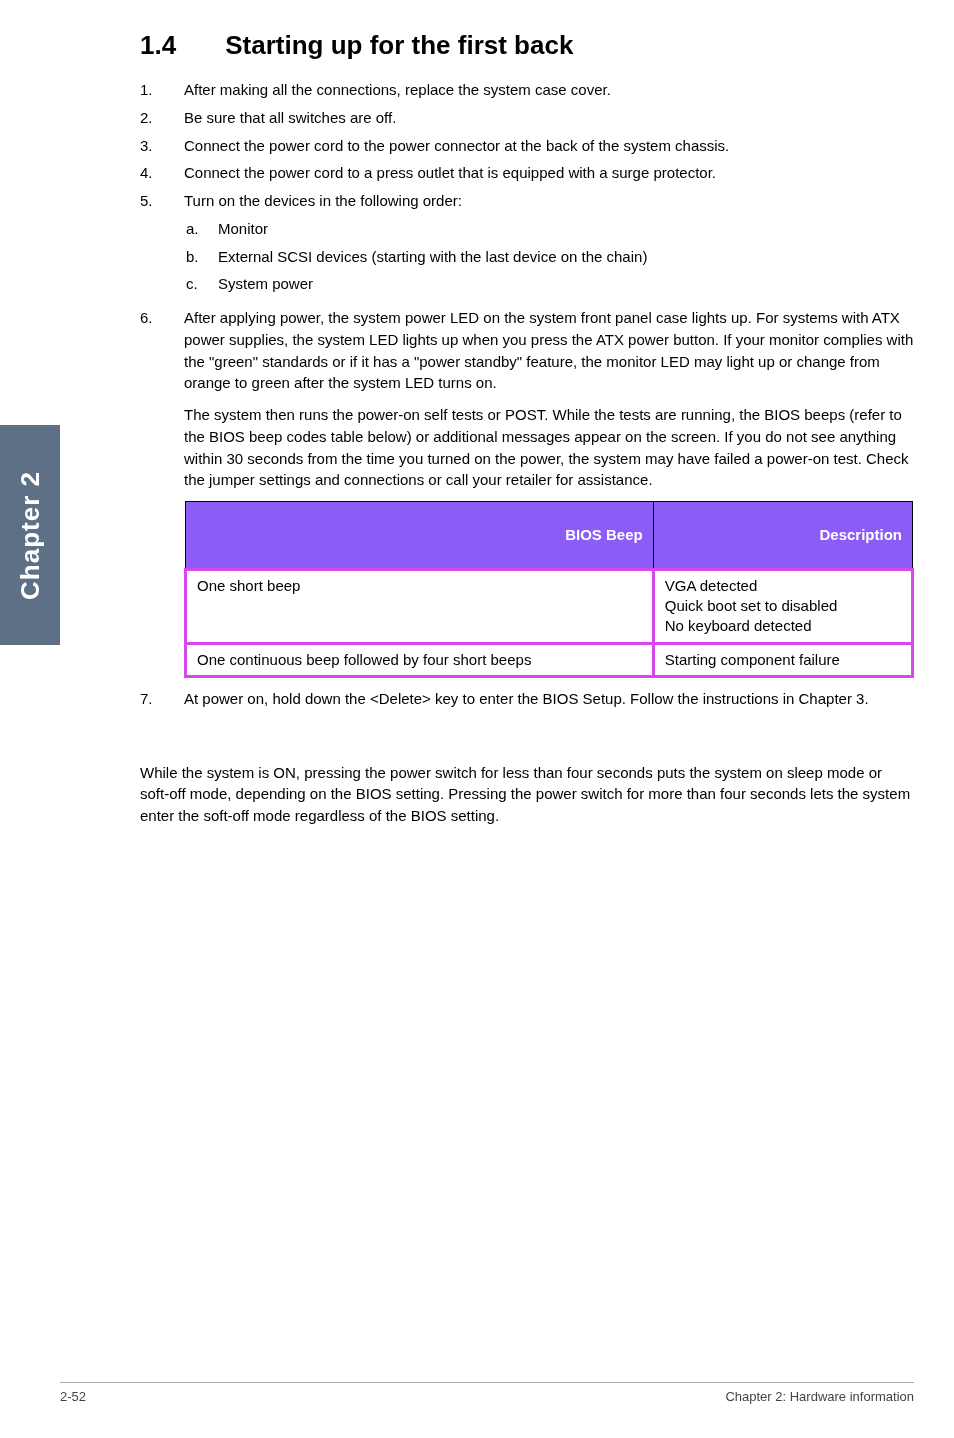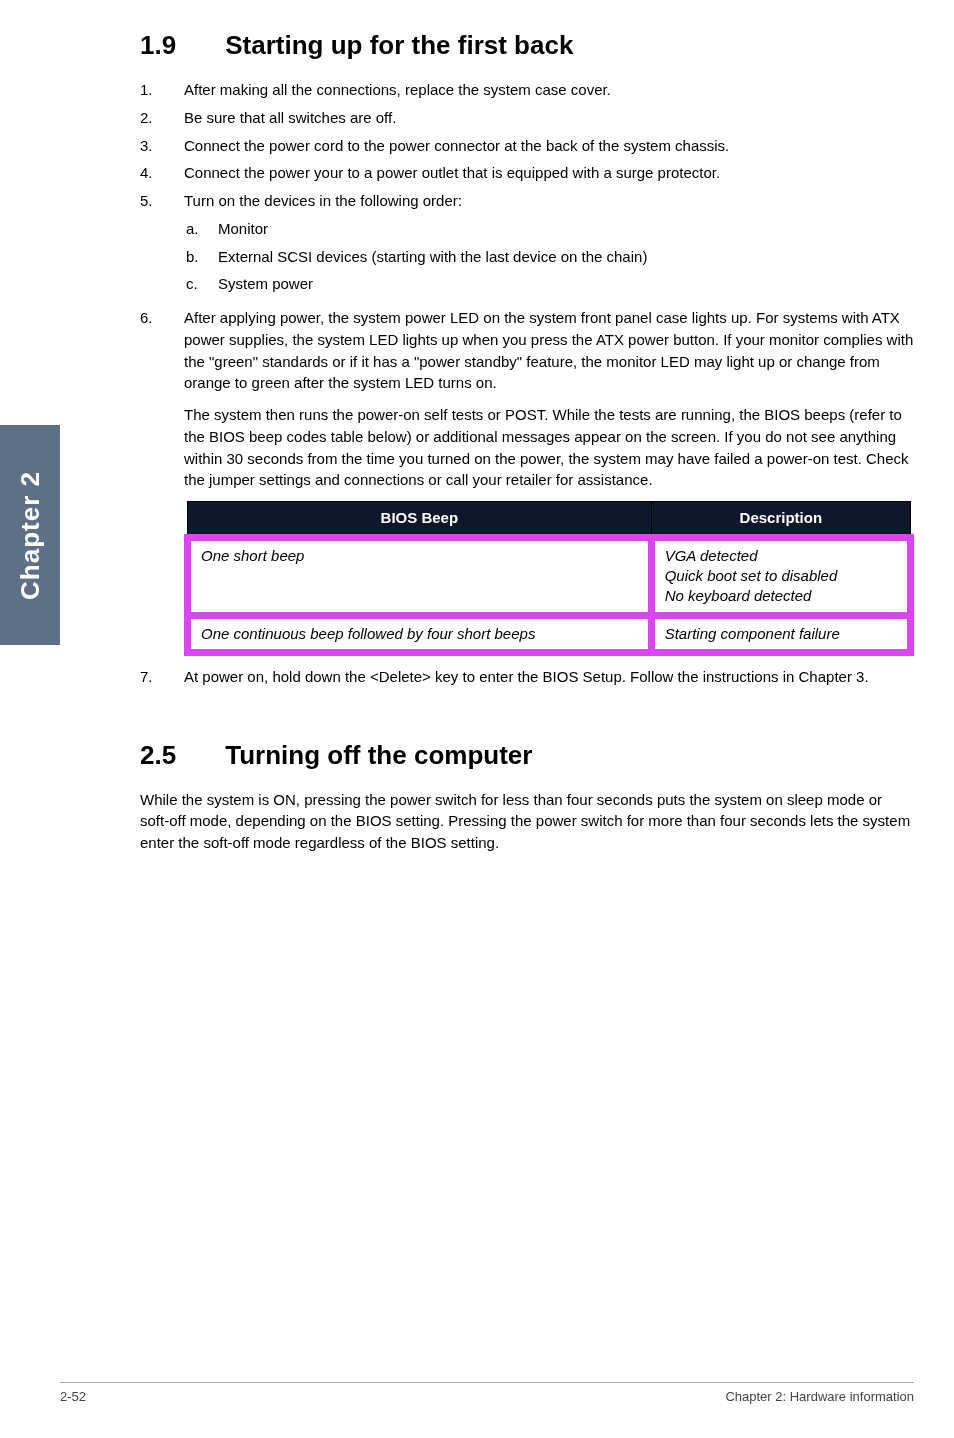--- a/index.html
+++ b/index.html
@@ -72,33 +72,32 @@
     line-height: 1.45;
     margin-top: 10px;
   }
   table.bios-table {
     width: 100%;
     border-collapse: collapse;
     margin-top: 10px;
     font-size: 15px;
   }
   table.bios-table th {
-    background: #0f172a;
+    background: #8b5cf6;
     color: #fff;
-    text-align: center;
+    text-align: right;
     font-weight: bold;
-    padding: 5px 10px;
+    padding: 22px 10px;
     border: 1px solid #000;
   }
   table.bios-table td {
-    border: 7px solid #d946ef;
+    border: 3px solid #d946ef;
     padding: 5px 10px;
     vertical-align: top;
     line-height: 1.35;
-    font-style: italic;
   }
   .section-gap {
     height: 44px;
   }
   .body-text {
     font-size: 15px;
     line-height: 1.45;
     margin-top: 0;
   }
   .footer {
@@ -118,21 +117,21 @@
 </head>
 <body>
 
 <div class="page">
 
   <div class="side-tab">
     <span>Chapter 2</span>
   </div>
 
   <h2 class="section-title">
-    <span class="num">1.9</span>
+    <span class="num">1.4</span>
     <span>Starting up for the first back</span>
   </h2>
 
   <div class="list">
 
     <div class="list-row">
       <div class="marker">1.</div>
       <div class="body">After making all the connections, replace the system case cover.</div>
     </div>
 
@@ -141,21 +140,21 @@
       <div class="body">Be sure that all switches are off.</div>
     </div>
 
     <div class="list-row">
       <div class="marker">3.</div>
       <div class="body">Connect the power cord to the power connector at the back of the system chassis.</div>
     </div>
 
     <div class="list-row">
       <div class="marker">4.</div>
-      <div class="body">Connect the power your to a power outlet that is equipped with a surge protector.</div>
+      <div class="body">Connect the power cord to a press outlet that is equipped with a surge protector.</div>
     </div>
 
     <div class="list-row">
       <div class="marker">5.</div>
       <div class="body">
         <span>Turn on the devices in the following order:</span>
         <div class="sublist">
           <div class="list-row">
             <div class="marker">a.</div>
             <div class="body">Monitor</div>
@@ -203,24 +202,20 @@
 
     <div class="list-row" style="margin-top:10px;">
       <div class="marker">7.</div>
       <div class="body">At power on, hold down the &lt;Delete&gt; key to enter the BIOS Setup. Follow the instructions in Chapter 3.</div>
     </div>
 
   </div>
 
   <div class="section-gap"></div>
 
-  <h2 class="section-title">
-    <span class="num">2.5</span>
-    <span>Turning off the computer</span>
-  </h2>
 
   <div class="body-text">While the system is ON, pressing the power switch for less than four seconds puts the system on sleep mode or soft-off mode, depending on the BIOS setting. Pressing the power switch for more than four seconds lets the system enter the soft-off mode regardless of the BIOS setting.</div>
 
   <div class="footer">
     <span>2-52</span>
     <span>Chapter 2: Hardware information</span>
   </div>
 
 </div>
 

